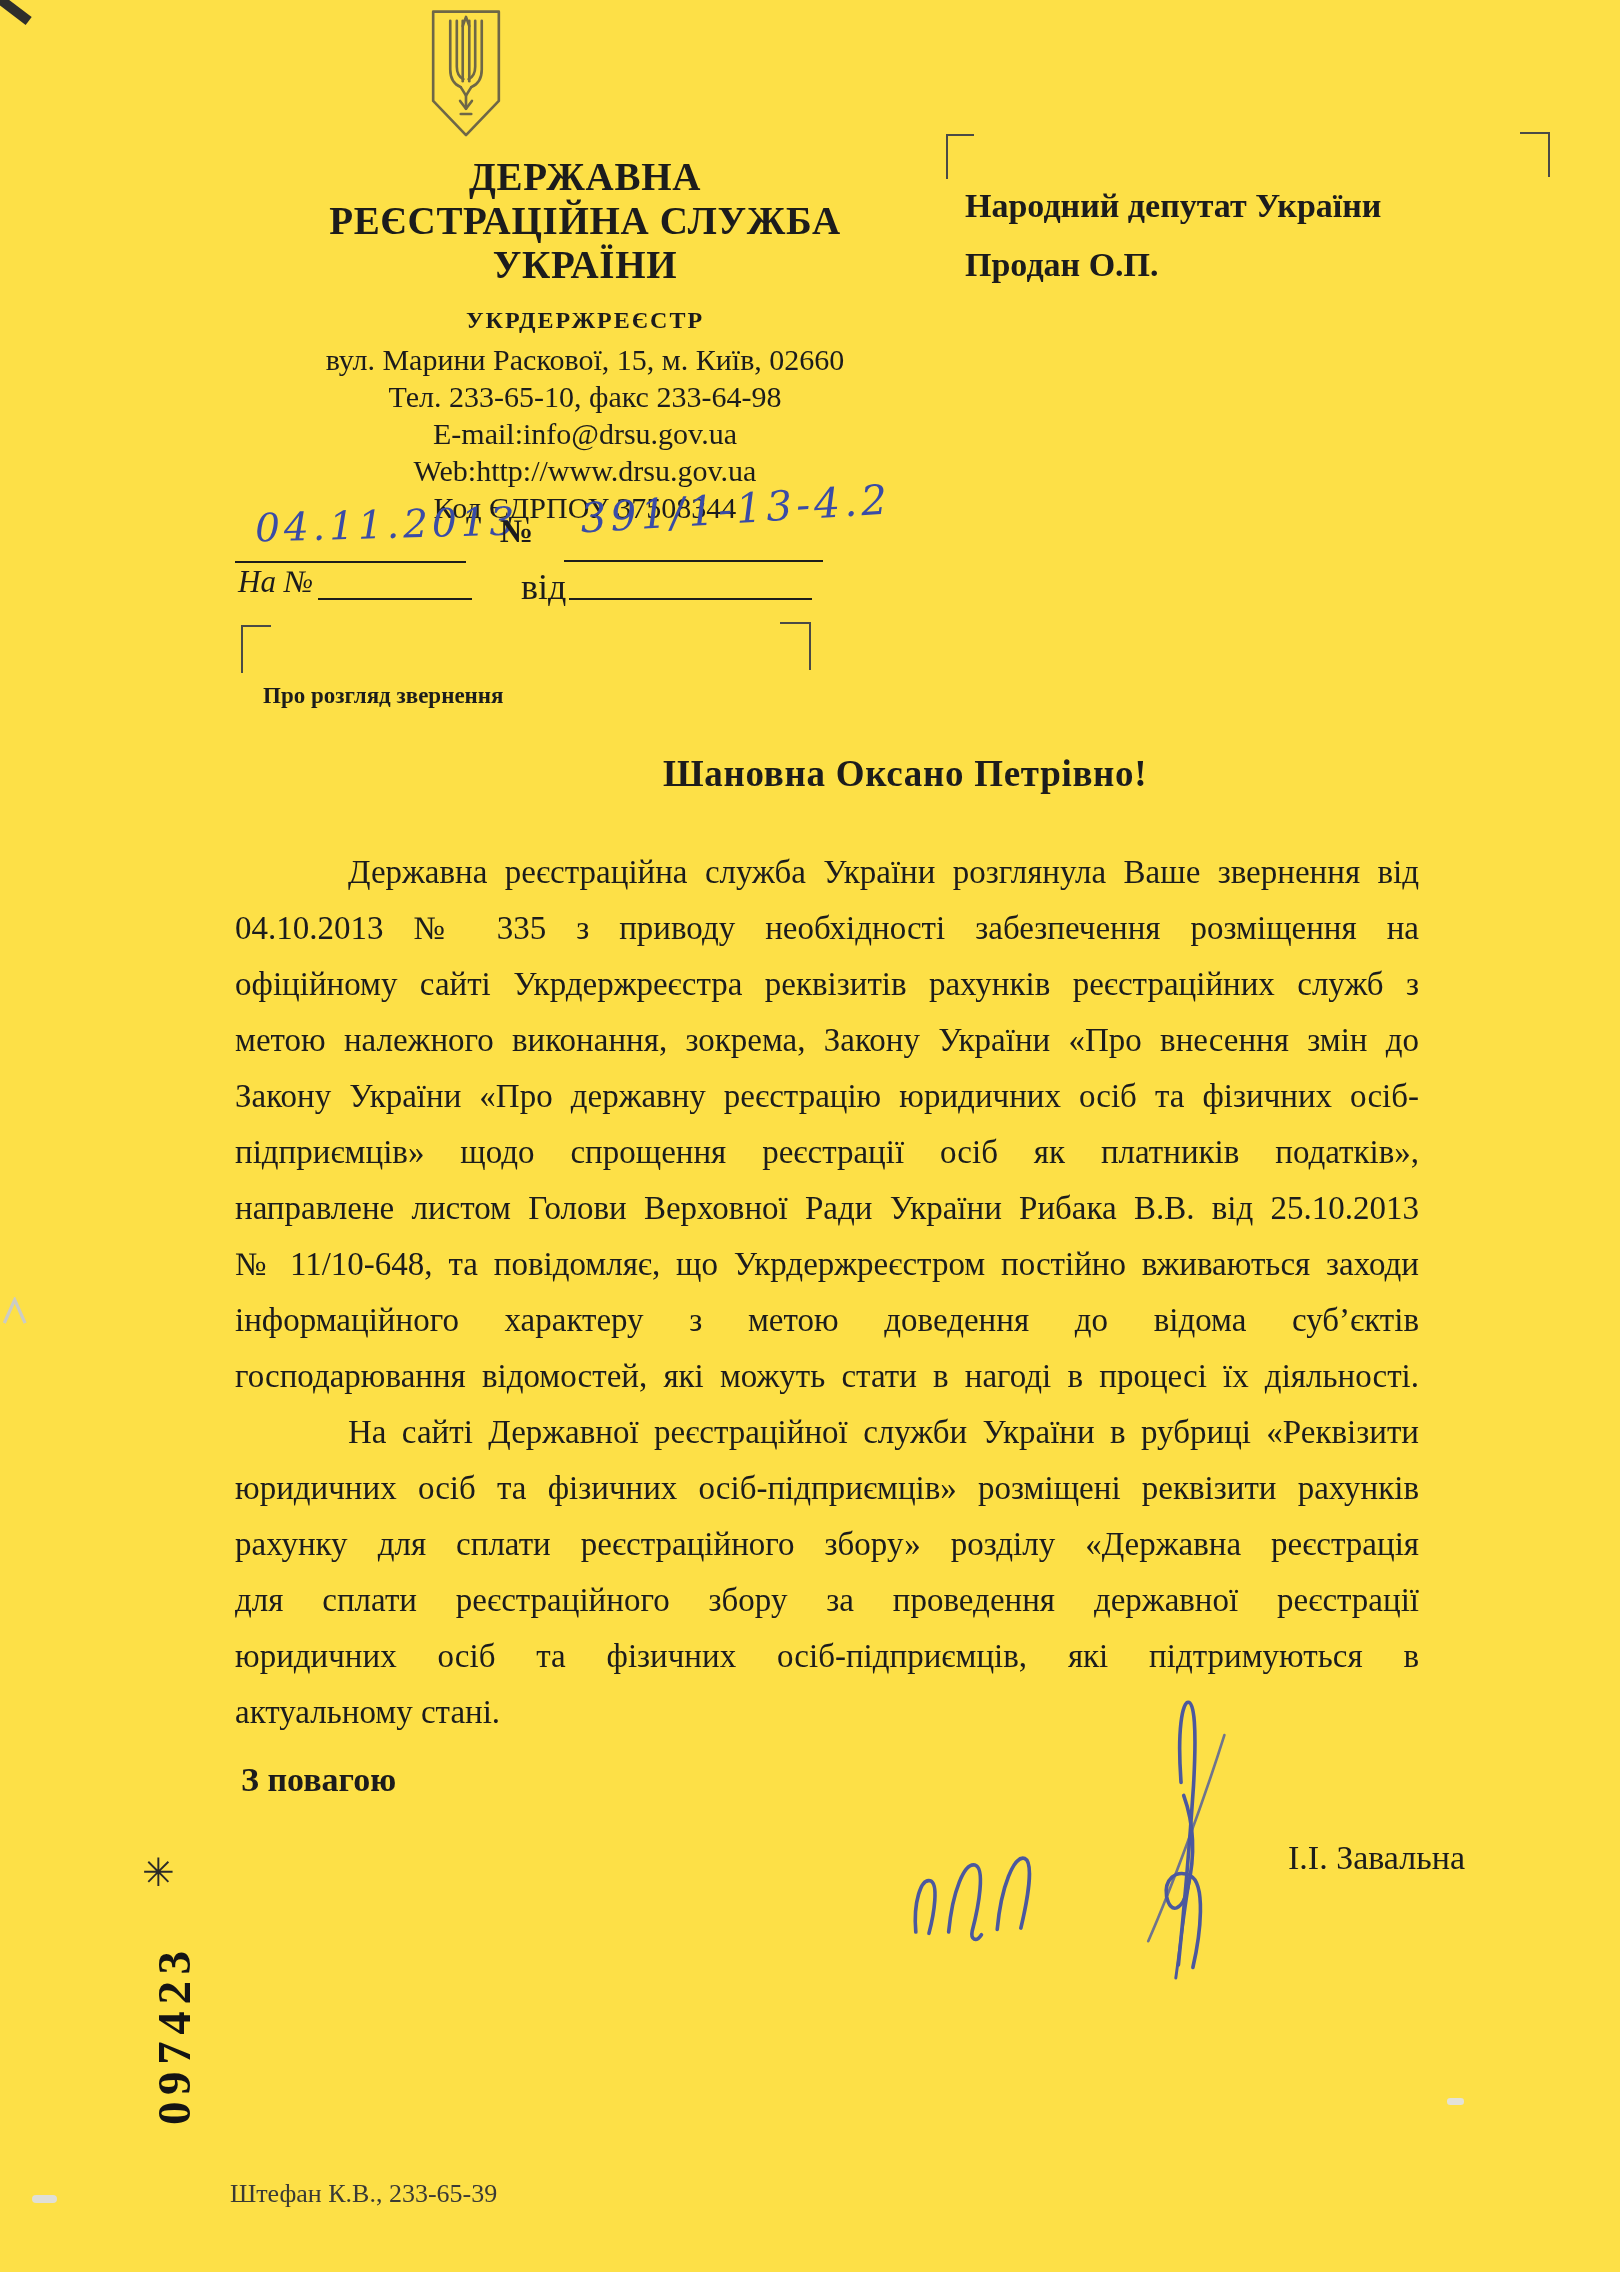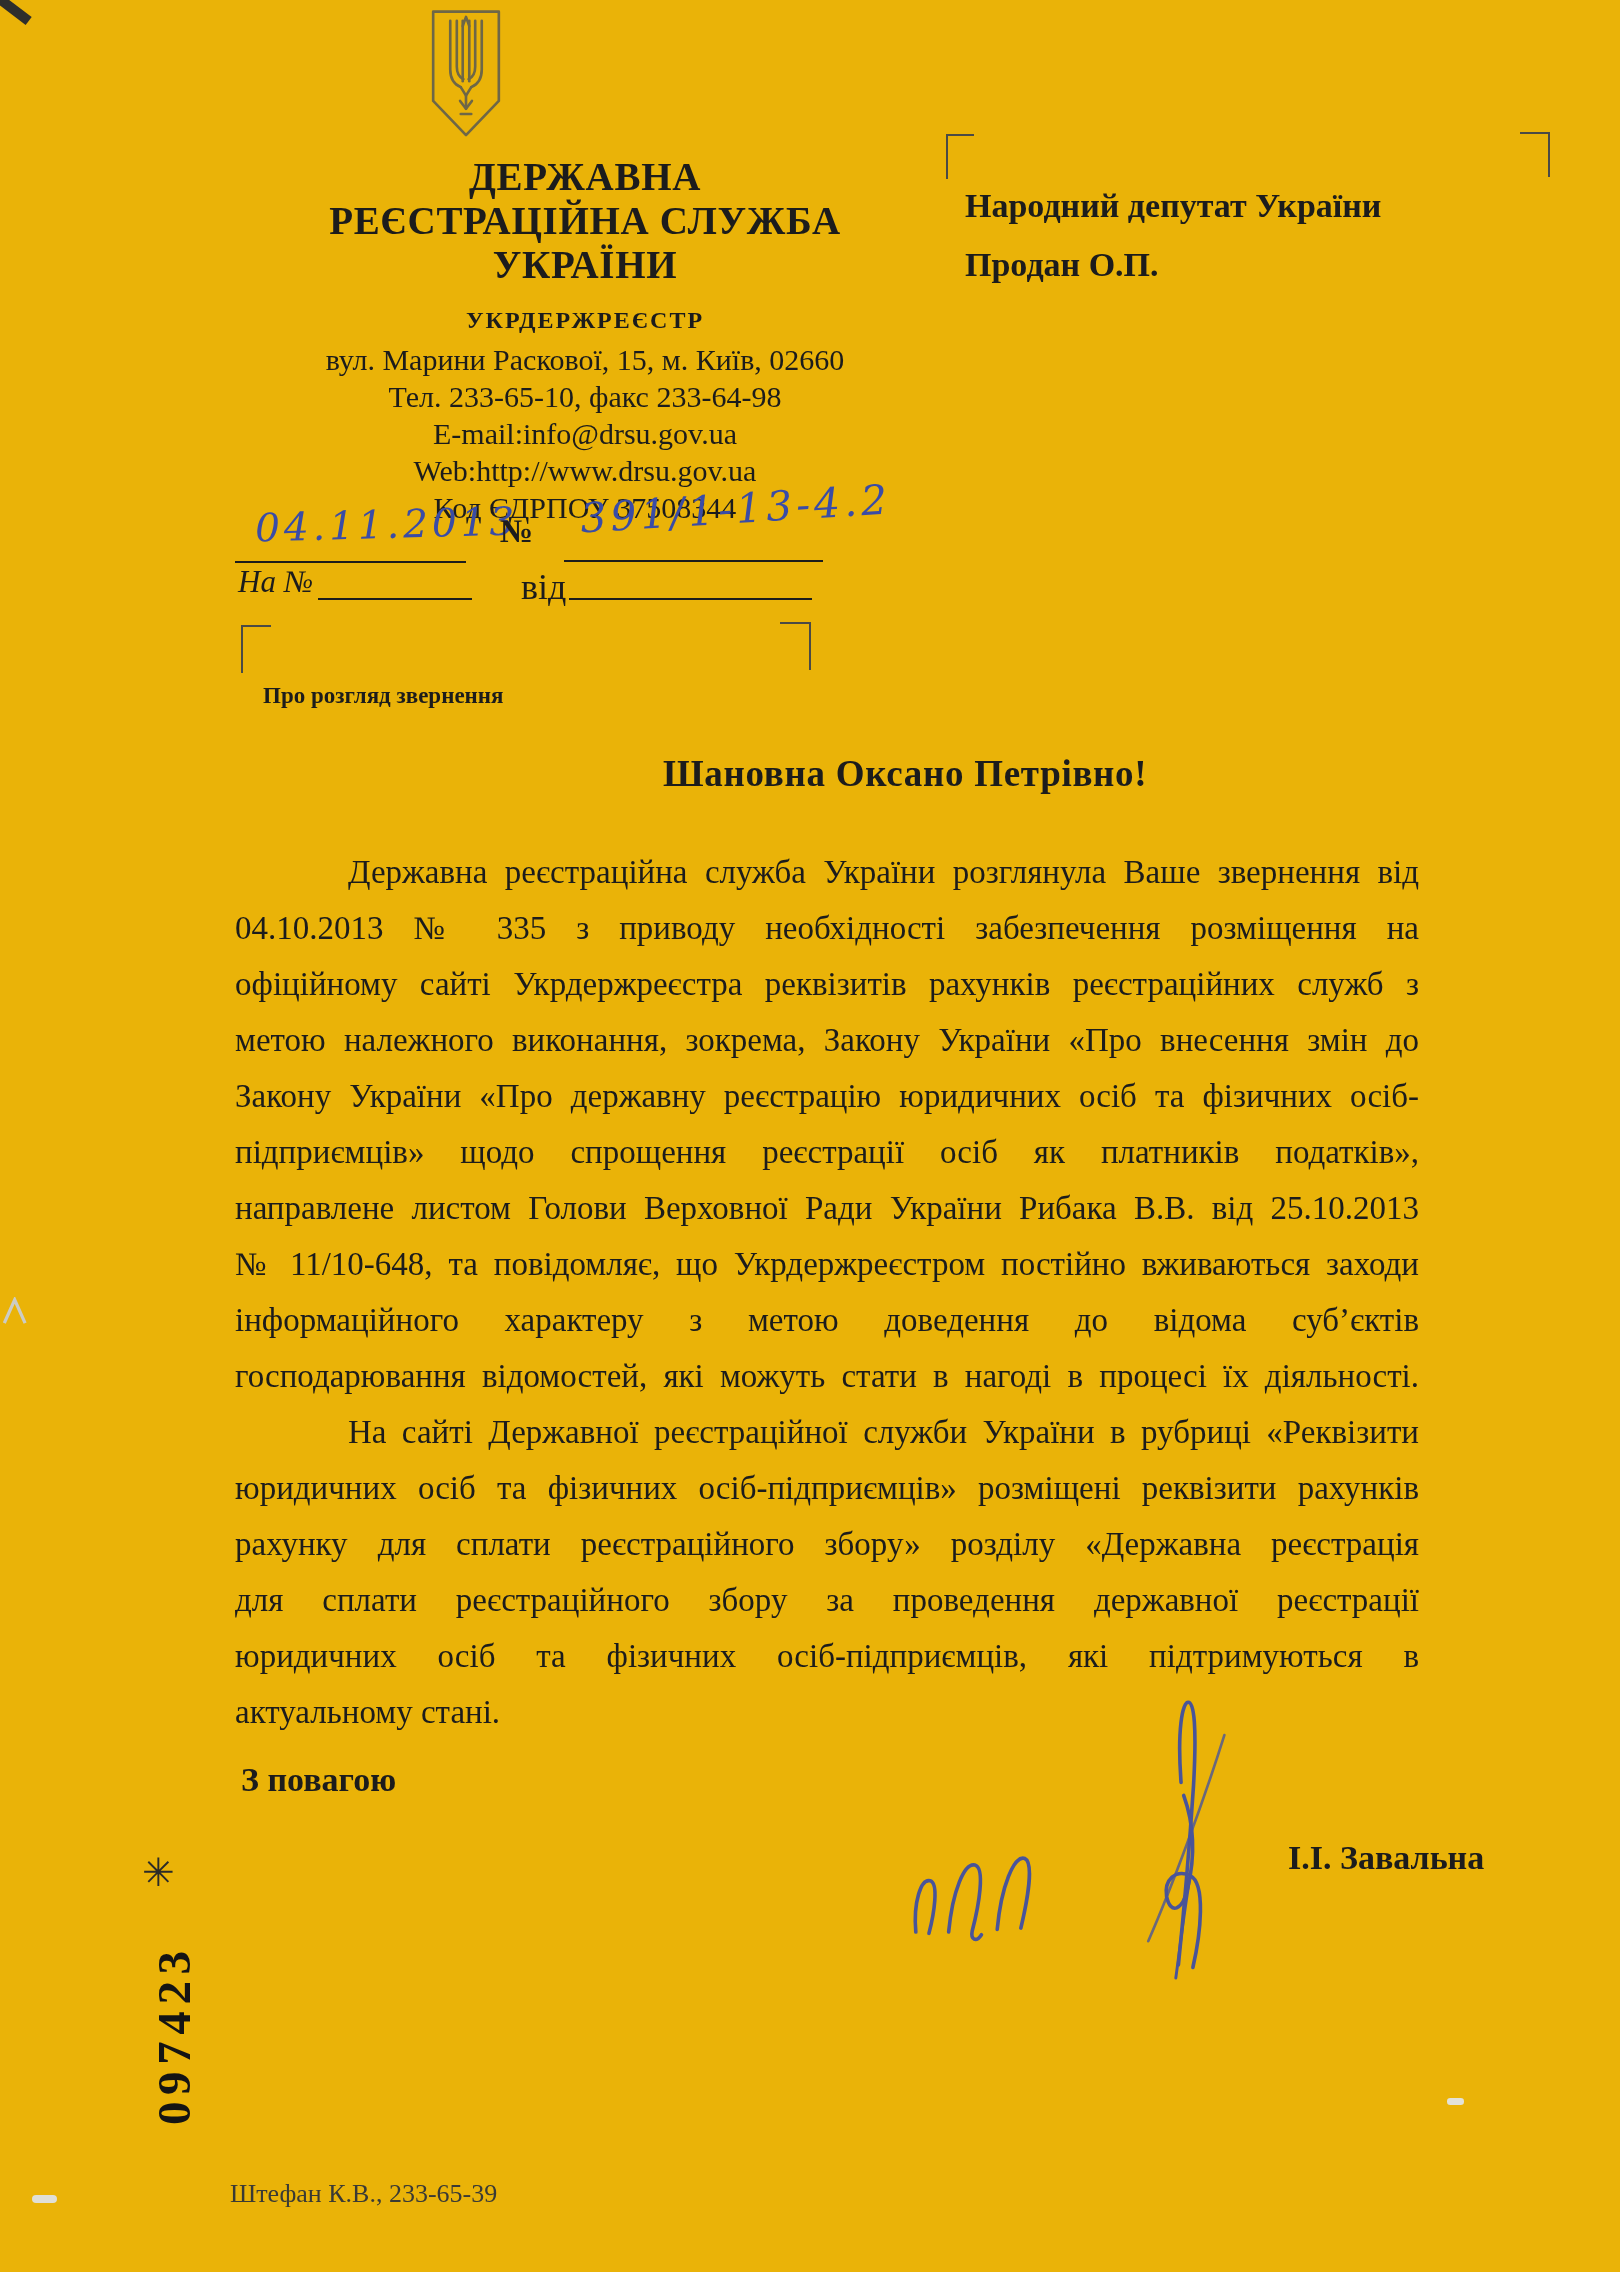--- a/index.html
+++ b/index.html
@@ -1,20 +1,20 @@
 <!DOCTYPE html>
 <html style="font-size:10.5px"><head>
 <meta charset="utf-8">
 <style>
   html,body{margin:0;padding:0;background:#e9e7e0;}
   .page{
     position:relative;
     width:1620px;height:2273px;
     margin:0 auto;
-    background:#eab308;
+    background:#fde047;
     font-family:"Liberation Serif", serif;
     color:#1c1c1c;
     overflow:hidden;
   }
   .abs{position:absolute;}
 
   
   .emblem{left:429px;top:9.2px;width:74px;height:130px;}
   .letterhead{left:210px;top:155px;width:750px;text-align:center;}
   .org-line{font-weight:bold;font-size:39px;line-height:44px;letter-spacing:0.7px;}
@@ -60,21 +60,21 @@
     font-size:33px;height:56px;line-height:56px;
     text-align:justify;text-align-last:justify;
     overflow:hidden;
   }
   .jline.first{text-indent:113px;}
   .jline.pend{text-align-last:left;}
 
   
   .closing{left:241px;top:1761px;font-weight:bold;font-size:34px;}
   .position-title{left:241px;top:1839px;font-weight:bold;font-size:34px;white-space:nowrap;}
-  .signer-name{left:1288px;top:1839px;font-weight:bold;font-size:34px;white-space:nowrap;}
+  .signer-name{left:1288px;top:1839px;font-weight:normal;font-size:34px;white-space:nowrap;}
   .signature-svg{left:875px;top:1697px;width:381px;height:302px;}
 
   
   .rosette{left:142px;top:1850px;font-size:39px;color:#2b2b28;}
   .vertical-number{
     left:147px;top:2125px;
     transform:rotate(-90deg);transform-origin:0 0;
     font-weight:bold;font-size:47px;letter-spacing:6.6px;
     color:#141414;white-space:nowrap;
   }

